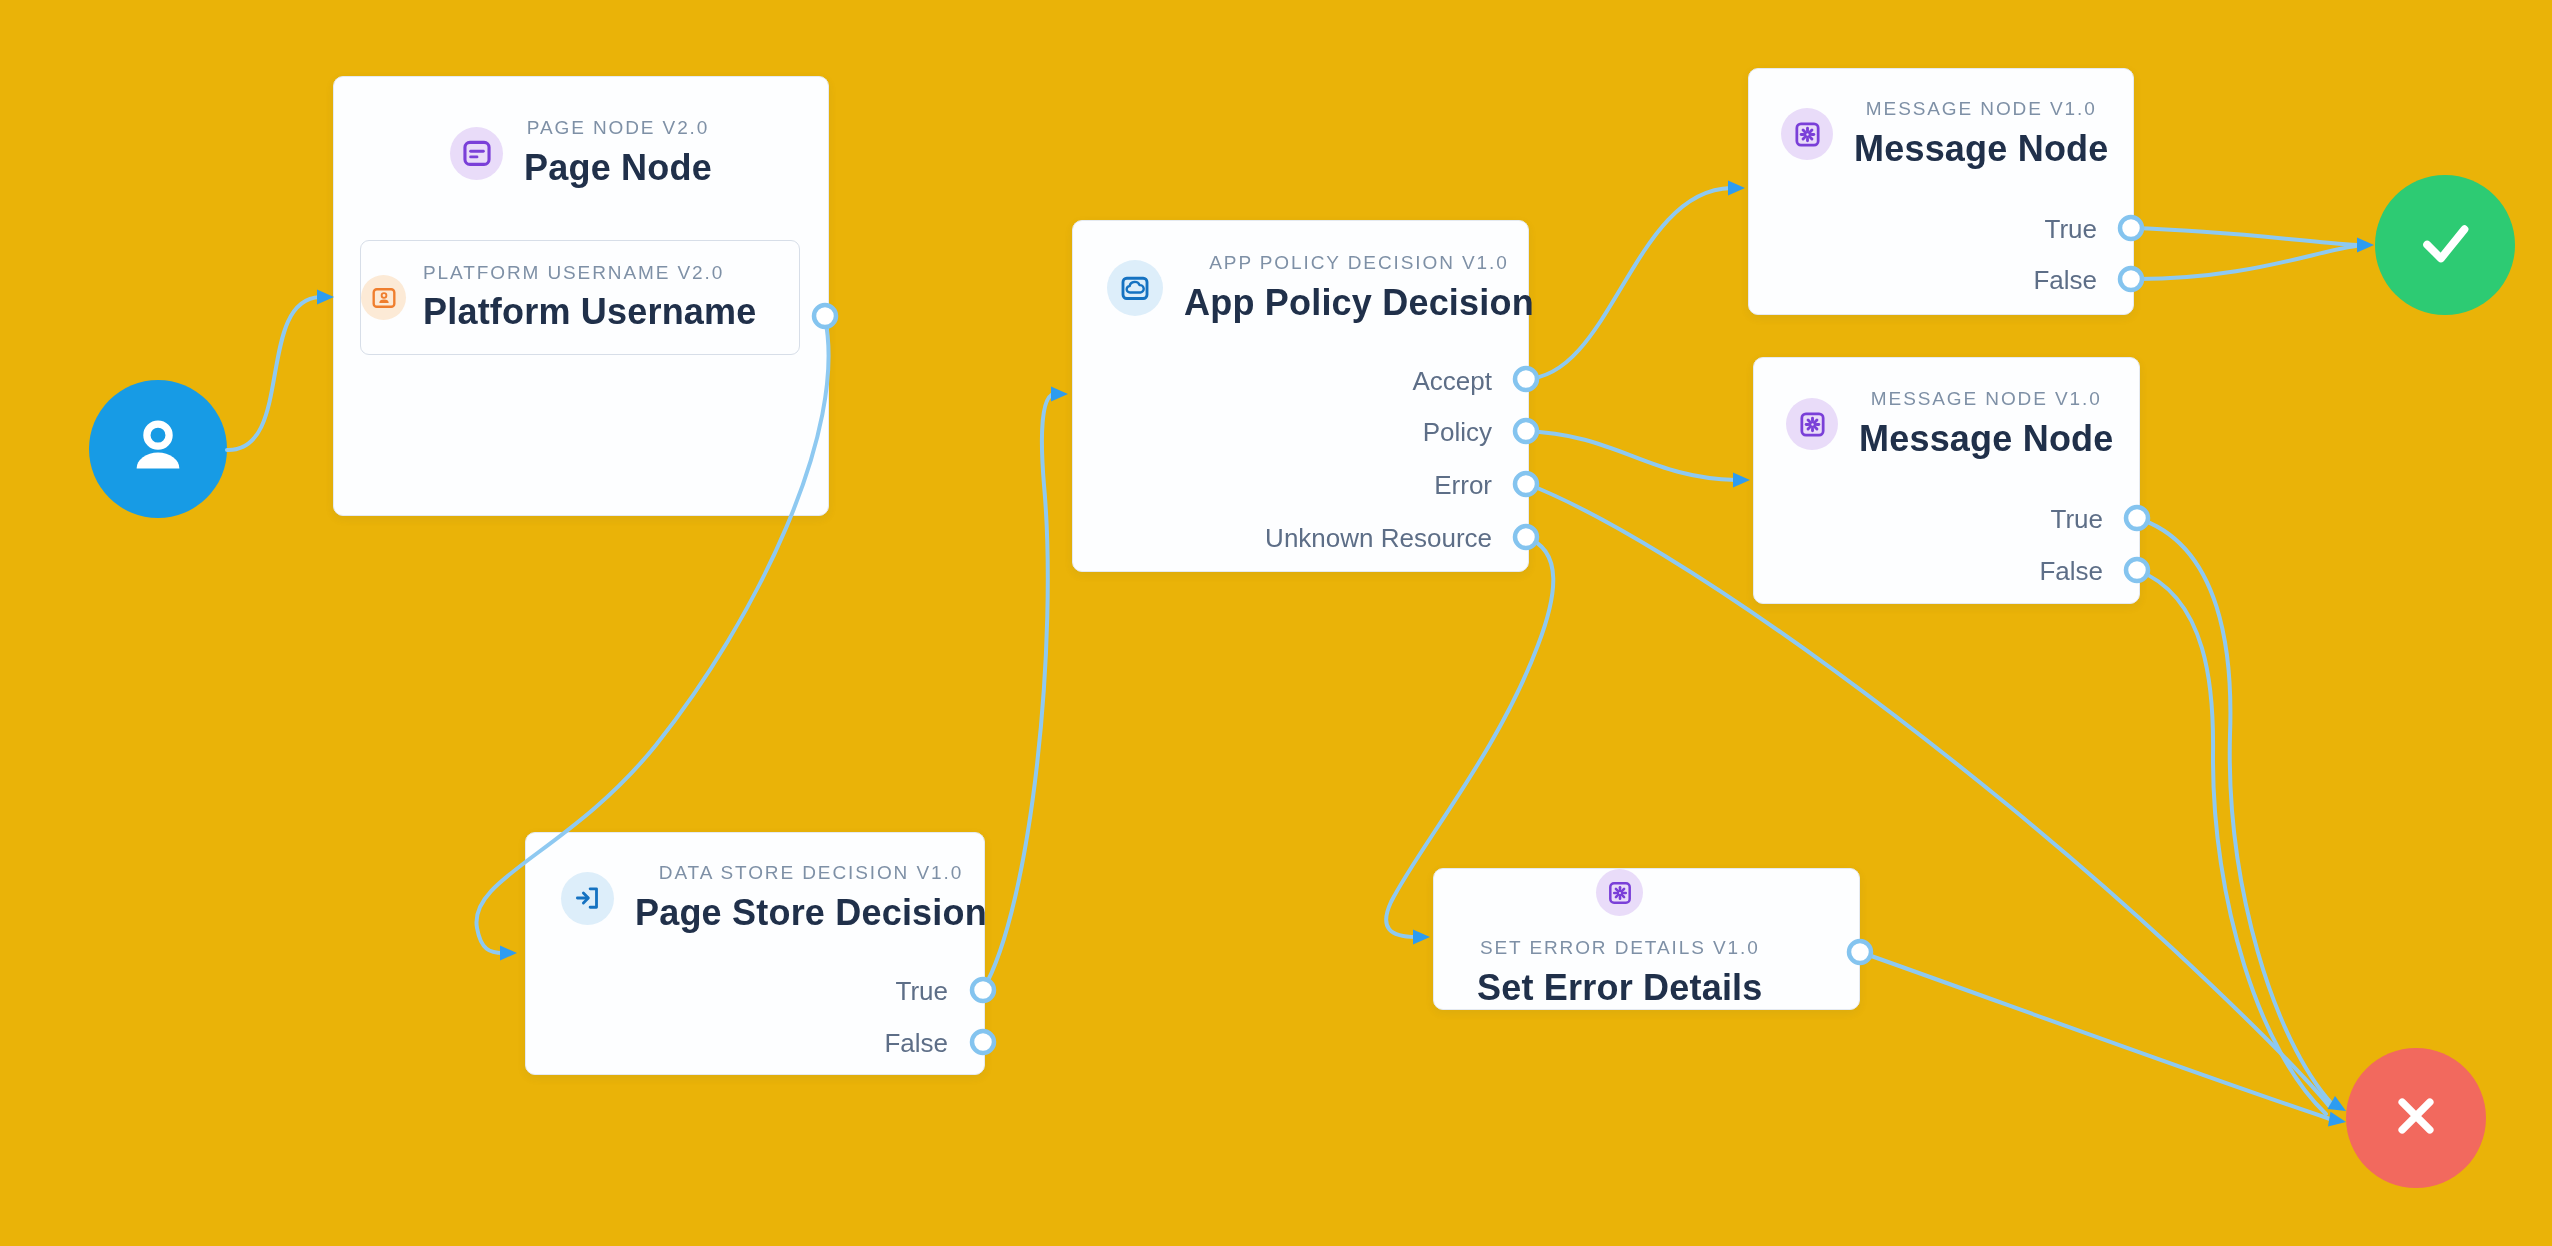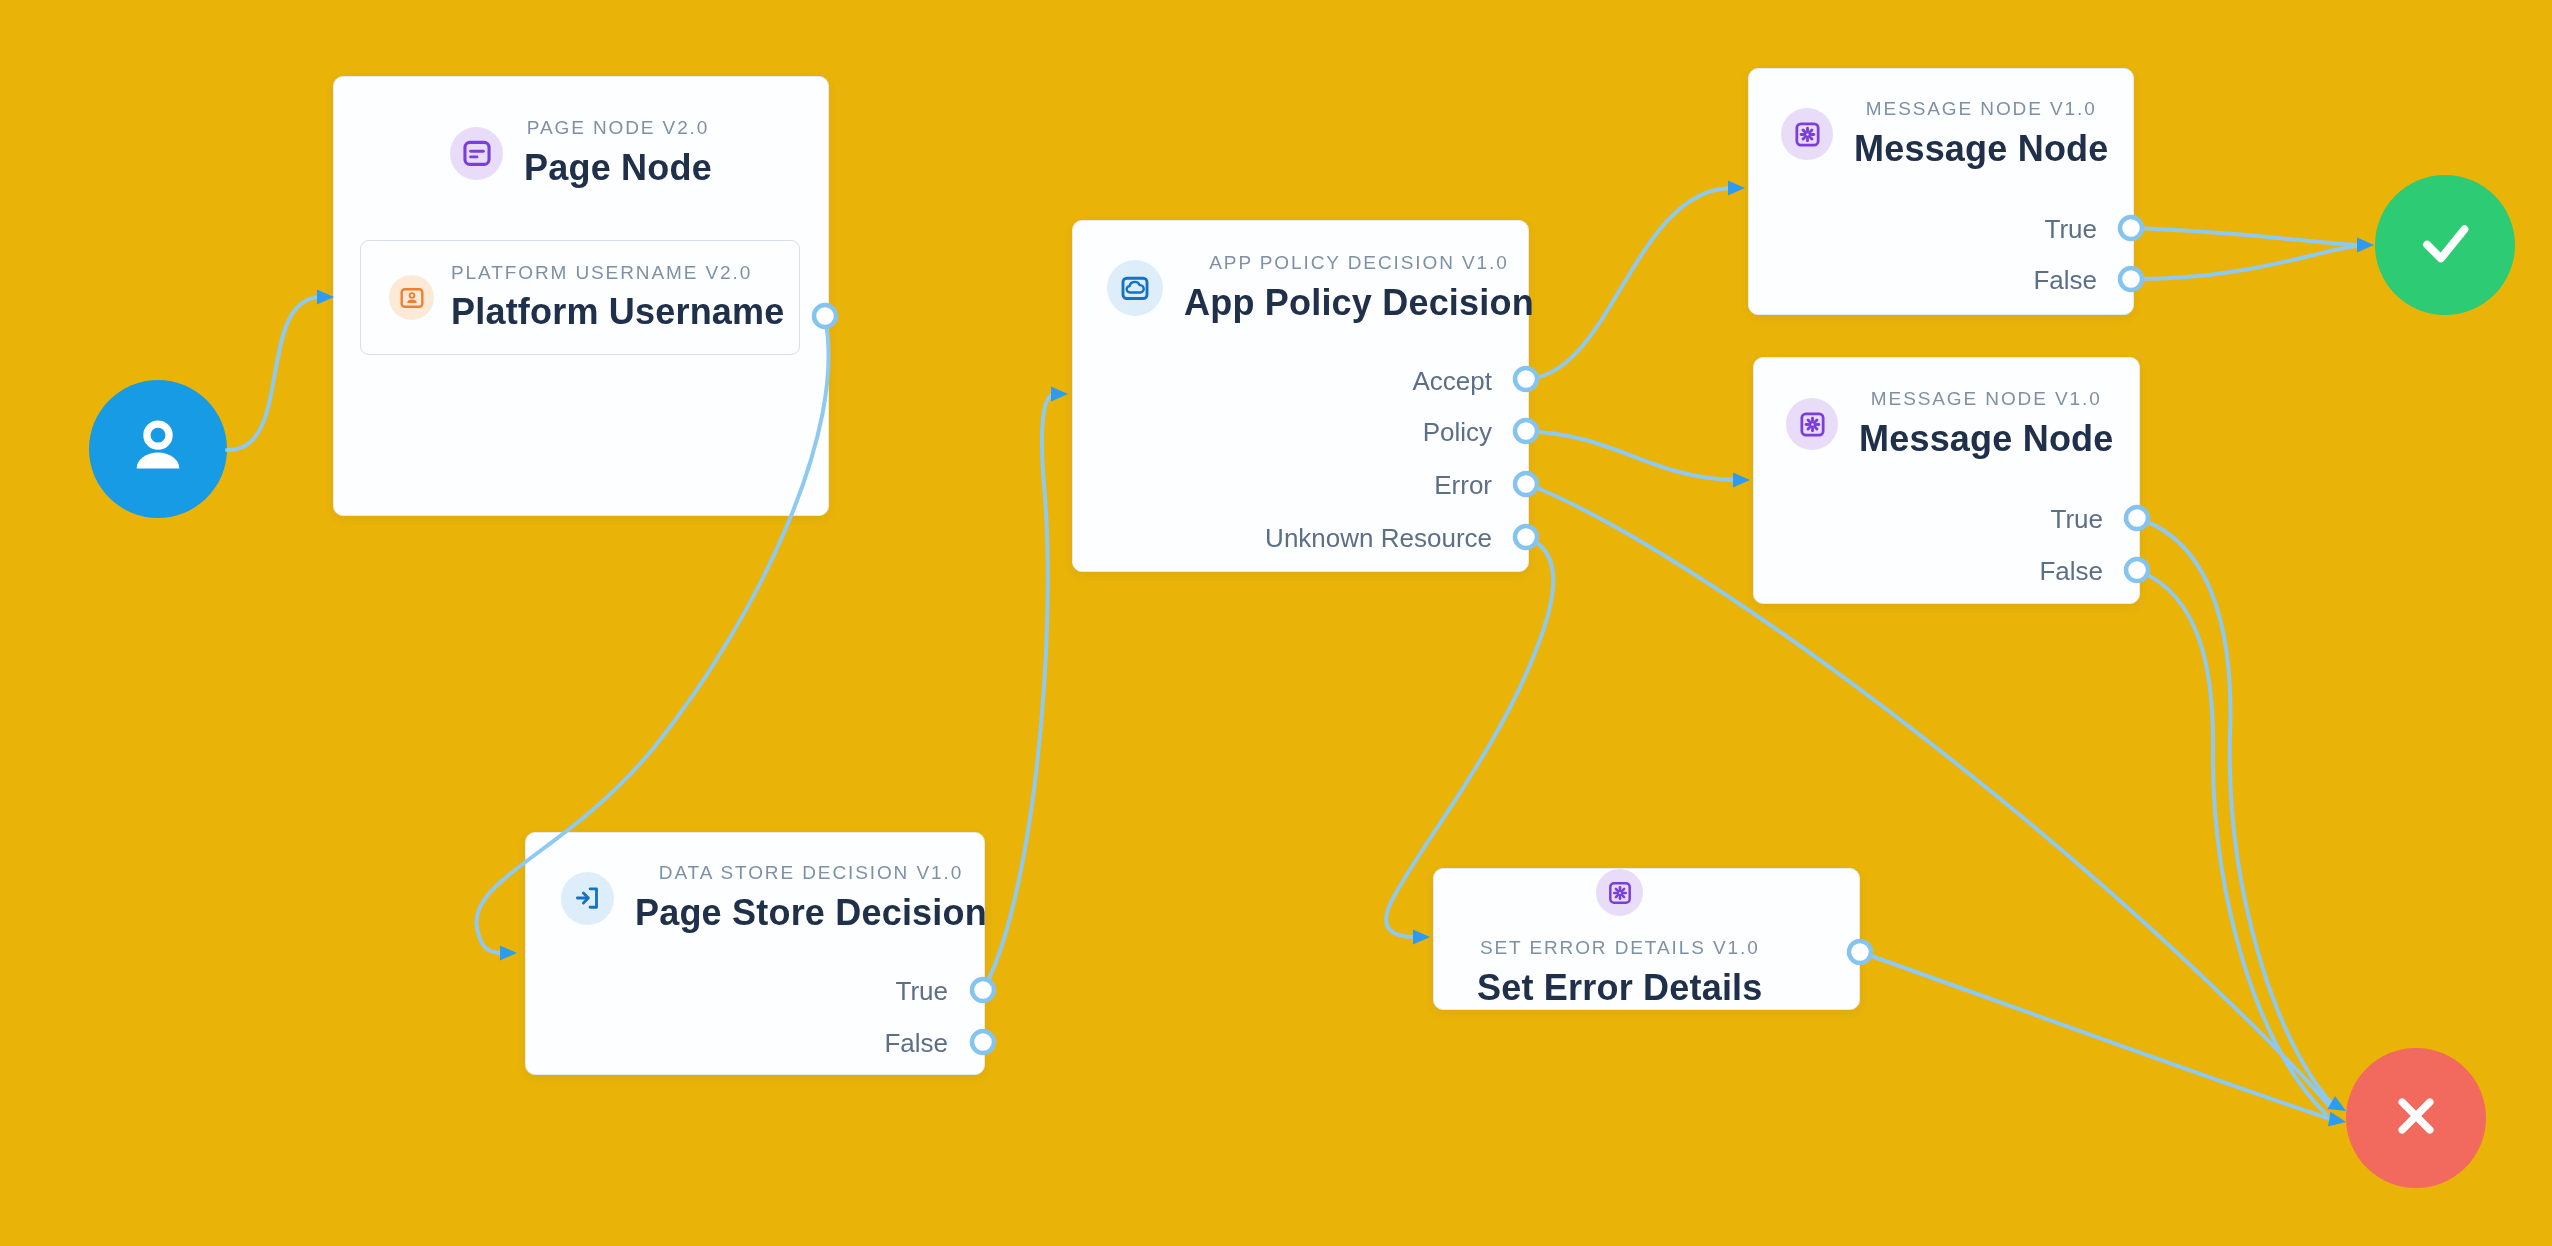--- a/index.html
+++ b/index.html
@@ -8,21 +8,21 @@
     background:#eab308;
     font-family:"Liberation Sans","DejaVu Sans",sans-serif;
   }
   
   .card{
     position:absolute;background:#fdfeff;border:1px solid #e5eaf1;border-radius:10px;
     box-shadow:0 3px 10px rgba(45,65,95,.07);z-index:2;
   }
   .subcard{
     position:absolute;background:#fdfeff;border:1px solid #d7dee8;border-radius:9px;
-    display:flex;align-items:center;gap:17px;padding-left:28px;box-sizing:border-box;
+    display:flex;align-items:center;gap:17px;box-sizing:border-box;
   }
   .head{position:absolute;display:flex;align-items:center;gap:21px;}
   .head-center{left:0;right:0;justify-content:center;}
   .icirc{border-radius:50%;display:flex;align-items:center;justify-content:center;flex:0 0 auto;}
   .ncol{display:flex;flex-direction:column;align-items:center;gap:8px;}
   .ncol-left{align-items:flex-start;gap:7px;}
   .tlabel{
     font-size:19px;letter-spacing:1.9px;color:#7e90a6;white-space:nowrap;font-weight:400;
   }
   .ntitle{

